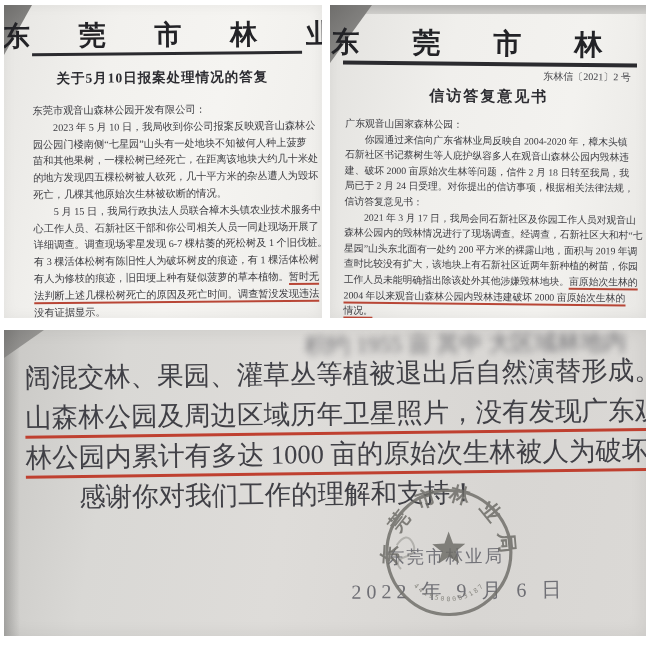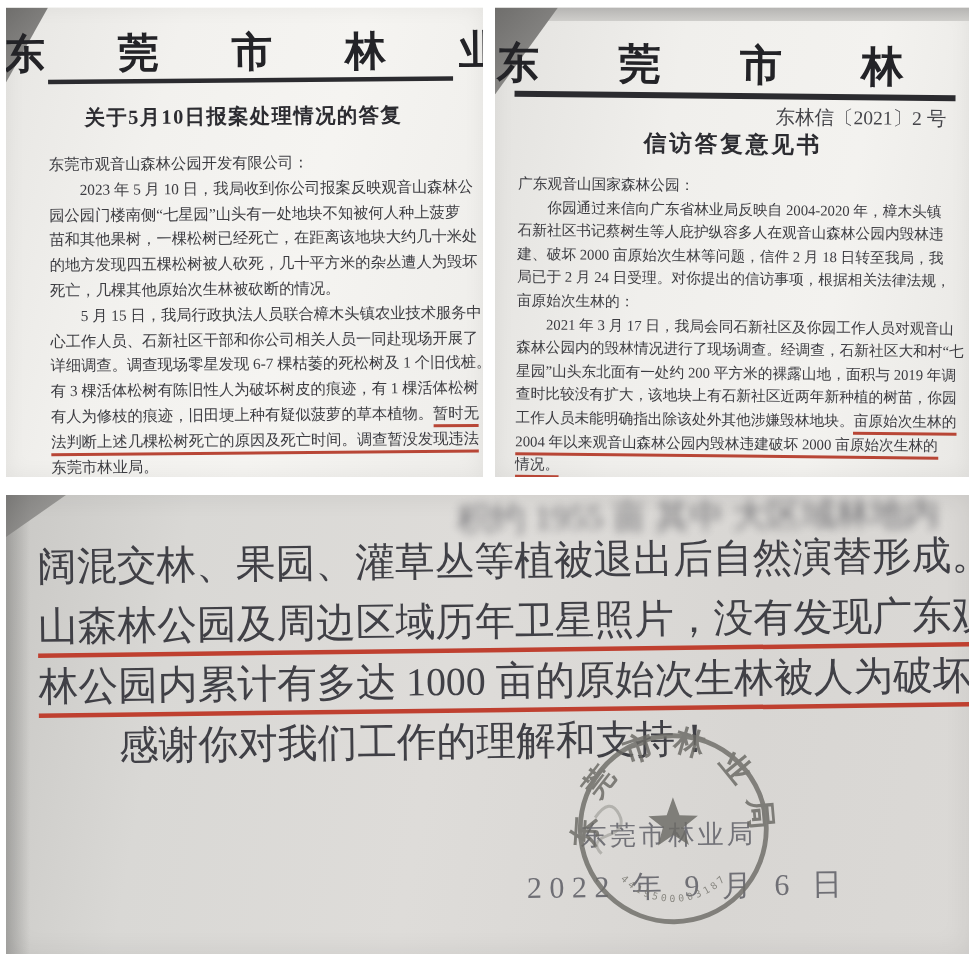--- a/index.html
+++ b/index.html
@@ -40,21 +40,21 @@
   .doc-right-inner{transform:rotate(0.6deg);}
   .doc-bottom-inner{transform:rotate(-0.7deg);}
 
   .agency{position:absolute;white-space:nowrap;text-align:center;
     font-weight:bold;color:#232327;}
   .agency-l{left:0;width:318px;top:12px;font-size:27px;letter-spacing:21px;margin-right:-21px;}
   .agency-r{left:0;width:316px;top:20px;font-size:28px;letter-spacing:23px;margin-right:-23px;}
   .rule{position:absolute;background:#2b2b2f;height:3px;}
   .rule-l{left:29px;top:47px;width:270px;}
   .rule-r{left:12px;top:57px;width:294px;height:4px;}
-  .doc-no{position:absolute;right:16px;top:64px;font-size:13px;color:#45454a;}
+  .doc-no{position:absolute;right:16px;top:64px;font-size:10px;color:#45454a;}
   .title{position:absolute;width:100%;text-align:center;font-weight:bold;color:#2c2c31;}
   .title-l{top:64px;font-size:13.5px;letter-spacing:1px;}
   .title-r{top:82px;font-size:15px;letter-spacing:2px;}
 
   .body-l{position:absolute;left:29px;top:97px;width:270px;
     font-size:10.2px;line-height:16.8px;}
   .body-r{position:absolute;left:15px;top:112px;width:296px;
     font-size:9.8px;line-height:15.6px;}
   .addr{white-space:nowrap;}
   .ln{white-space:nowrap;}
@@ -94,42 +94,42 @@
             <div class="ln"><span>园公园门楼南侧“七星园”山头有一处地块不知被何人种上菠萝</span></div>
             <div class="ln"><span>苗和其他果树，一棵松树已经死亡，在距离该地块大约几十米处</span></div>
             <div class="ln"><span>的地方发现四五棵松树被人砍死，几十平方米的杂丛遭人为毁坏</span></div>
             <div class="ln"><span>死亡，几棵其他原始次生林被砍断的情况。</span></div>
             <div class="ln ind"><span>5 月 15 日，我局行政执法人员联合樟木头镇农业技术服务中</span></div>
             <div class="ln"><span>心工作人员、石新社区干部和你公司相关人员一同赴现场开展了</span></div>
             <div class="ln"><span>详细调查。调查现场零星发现 6-7 棵枯萎的死松树及 1 个旧伐桩。</span></div>
             <div class="ln"><span>有 3 棵活体松树有陈旧性人为破坏树皮的痕迹，有 1 棵活体松树</span></div>
             <div class="ln"><span>有人为修枝的痕迹，旧田埂上种有疑似菠萝的草本植物。</span><span class="u">暂时无</span></div>
             <div class="ln"><span class="u">法判断上述几棵松树死亡的原因及死亡时间。调查暂没发现违法</span></div>
-            <div class="ln"><span class="u">东莞市林业局。</span></div>
+            <div class="ln"><span class="u">没有证据显示。</span></div>
           </div>
       </div>
     </div>
   </div>
 
   <div class="photo photo-right">
     <div class="top-band"></div>
     <div class="corner corner-r"></div>
     <div class="doc doc-right-inner">
       <div class="agency agency-r">东 莞 市 林 业 局</div>
       <div class="rule rule-r"></div>
       <div class="doc-no">东林信〔2021〕2 号</div>
       <div class="title title-r">信访答复意见书</div>
       <div class="body-r">
         <div class="addr">广东观音山国家森林公园：</div>
         <div>
             <div class="ln ind"><span>你园通过来信向广东省林业局反映自 2004-2020 年，樟木头镇</span></div>
             <div class="ln"><span>石新社区书记蔡树生等人庇护纵容多人在观音山森林公园内毁林违</span></div>
             <div class="ln"><span>建、破坏 2000 亩原始次生林等问题，信件 2 月 18 日转至我局，我</span></div>
             <div class="ln"><span>局已于 2 月 24 日受理。对你提出的信访事项，根据相关法律法规，</span></div>
-            <div class="ln"><span>亩原始次生林的：</span></div>
+            <div class="ln"><span>信访答复意见书：</span></div>
             <div class="ln ind"><span>2021 年 3 月 17 日，我局会同石新社区及你园工作人员对观音山</span></div>
             <div class="ln"><span>森林公园内的毁林情况进行了现场调查。经调查，石新社区大和村“七</span></div>
             <div class="ln"><span>星园”山头东北面有一处约 200 平方米的裸露山地，面积与 2019 年调</span></div>
             <div class="ln"><span>查时比较没有扩大，该地块上有石新社区近两年新种植的树苗，你园</span></div>
             <div class="ln"><span>工作人员未能明确指出除该处外其他涉嫌毁林地块。</span><span class="u">亩原始次生林的</span></div>
             <div class="ln"><span class="u">2004 年以来观音山森林公园内毁林违建破坏 2000 亩原始次生林的</span></div>
             <div class="ln"><span class="u">情况。</span></div>
           </div>
       </div>
     </div>

